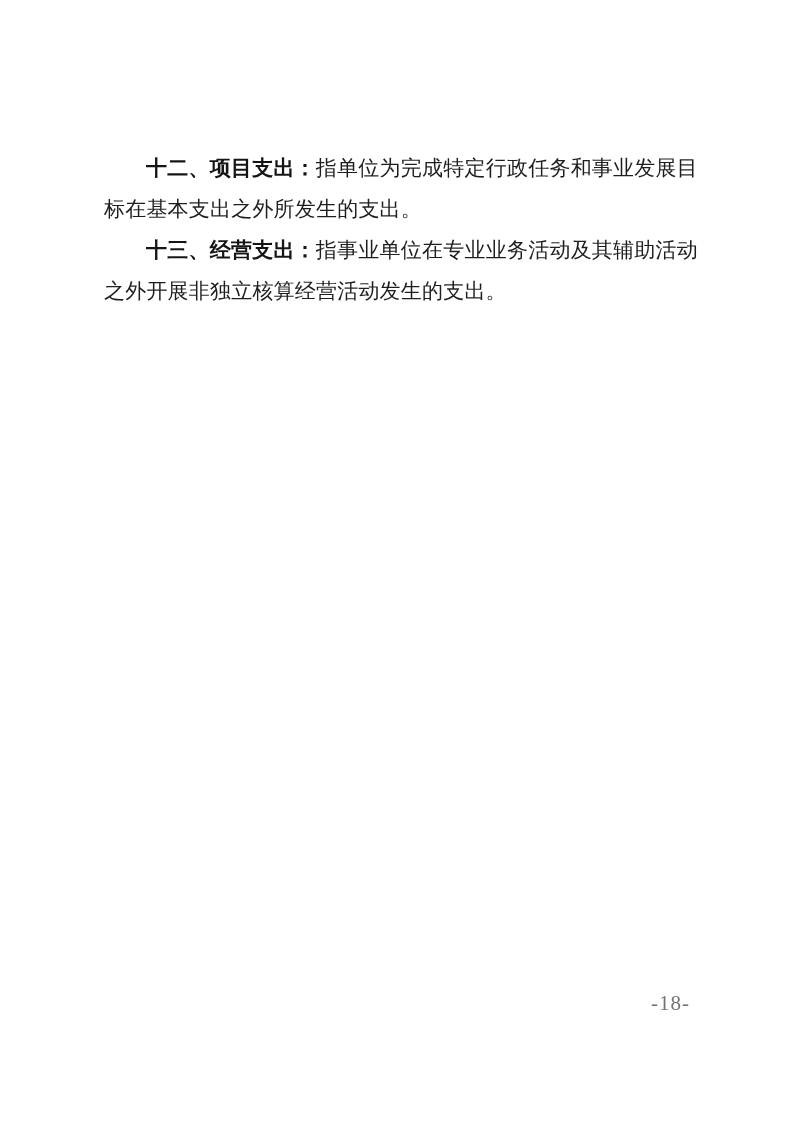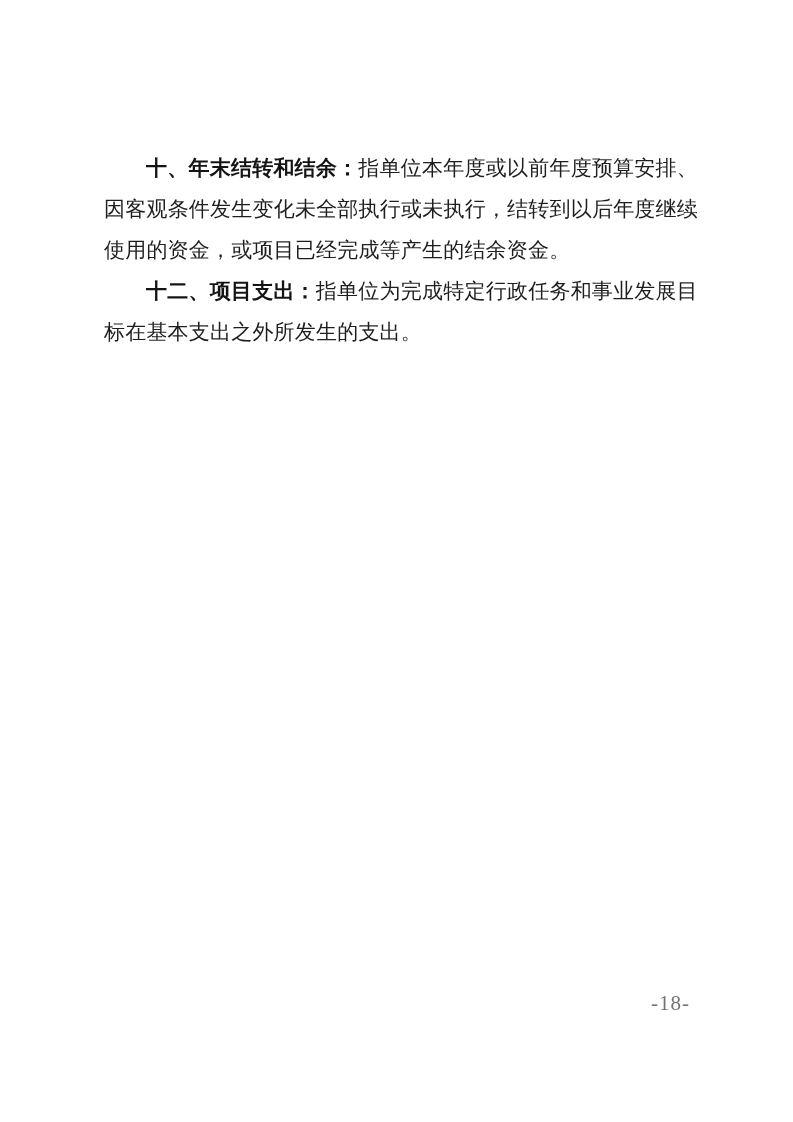--- a/index.html
+++ b/index.html
@@ -40,17 +40,17 @@
     font-size: 21px;
     letter-spacing: 1px;
     color: #737373;
   }
 </style>
 </head>
 <body>
 
 <div class="page">
   <div class="content">
-    <p class="para"><span class="head">十、年末结转和结余：</span><span>指单位本年度或以前年度预算安排、因客观条件发生变化未全部执行或未执行，结转到以后年度继续使用的资金，或项目已经完成等产生的结余资金。</span></p>
     <p class="para"><span class="head">十二、项目支出：</span><span>指单位为完成特定行政任务和事业发展目标在基本支出之外所发生的支出。</span></p>
+    <p class="para"><span class="head">十三、经营支出：</span><span>指事业单位在专业业务活动及其辅助活动之外开展非独立核算经营活动发生的支出。</span></p>
   </div>
   <div class="page-number">-18-</div>
 </div>
 
 </body></html>

